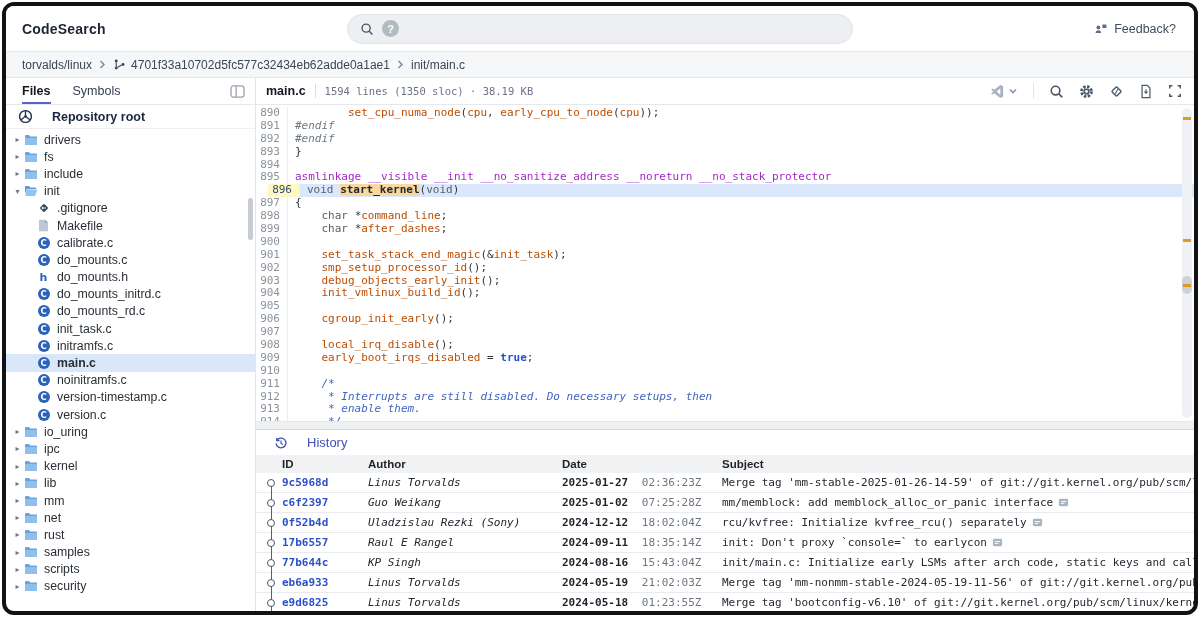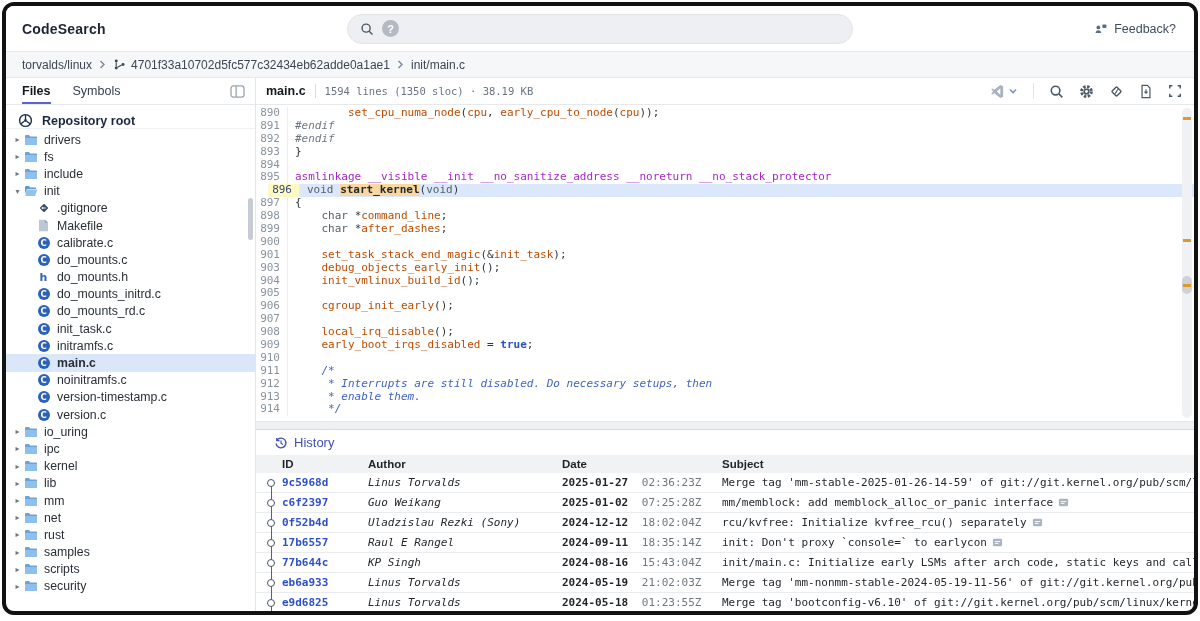--- a/index.html
+++ b/index.html
@@ -31,21 +31,21 @@
 
   
   .main{flex:1;display:flex;min-height:0;}
   .sidebar{width:250px;flex:0 0 250px;border-right:1px solid #e3e5e9;display:flex;flex-direction:column;position:relative;}
   .side-tabs{height:27px;flex:0 0 27px;border-bottom:1px solid #e6e8eb;display:flex;align-items:center;
     padding:0 10px 0 16px;gap:22px;font-size:12.5px;color:#374151;}
   .side-tab{height:100%;display:flex;align-items:center;position:relative;cursor:pointer;}
   .side-tab.active{font-weight:700;color:#14181f;}
   .side-tab.active::after{content:"";position:absolute;left:0;right:0;bottom:0;height:2px;background:#5b65c9;}
   .panel-toggle{margin-left:auto;display:flex;cursor:pointer;}
-  .repo-root{height:24px;flex:0 0 24px;display:flex;align-items:flex-end;gap:9px;padding-left:12px;
+  .repo-root{height:24px;flex:0 0 24px;display:flex;align-items:center;gap:19px;padding-left:12px;
     font-size:12.5px;font-weight:700;color:#1b2640;border-bottom:1px solid #f0f1f4;}
   .tree{flex:1;overflow:hidden;padding-top:2px;position:relative;}
   .tree-row{height:17.2px;display:flex;align-items:center;font-size:12.3px;color:#2a3038;cursor:pointer;white-space:nowrap;}
   .tree-row .arrow{width:11px;font-size:8px;color:#6e7782;text-align:center;flex:0 0 11px;}
   .tree-row .ti{width:15px;display:flex;justify-content:center;margin-right:6px;flex:0 0 15px;}
   .tree-row.lvl0{padding-left:6px;}
   .tree-row.lvl1{padding-left:30px;}
   .tree-row.sel{background:#d9e7f8;font-weight:700;}
   .c-badge{width:12px;height:12px;border-radius:50%;background:#2a63b8;color:#fff;font-size:8.5px;
     font-weight:700;display:flex;align-items:center;justify-content:center;font-family:"DejaVu Sans",sans-serif;}
@@ -78,21 +78,21 @@
   .tk-cm{color:#3e63c4;font-style:italic;}
   .tk-bo{color:#2453cc;font-weight:700;}
   .tk-ma{background:#f8d8a0;font-weight:700;color:#24292f;border-radius:2px;}
   .ruler{position:absolute;right:2px;top:3px;bottom:3px;width:10px;background:#f0f1f4;border-radius:5px;}
   .ruler .thumb{position:absolute;left:0;width:10px;top:168px;height:18px;background:#cdd2d9;border-radius:5px;}
   .ruler .mark{position:absolute;left:1px;width:8px;height:3px;background:#dd9a2b;}
   .hscroll{flex:0 0 8px;background:#eef0f2;border-top:1px solid #e6e8eb;}
 
   
   .history{flex:1;border-top:1px solid #d8dbe0;display:flex;flex-direction:column;min-height:0;}
-  .history-title{height:25px;flex:0 0 25px;display:flex;align-items:center;gap:6px;padding-left:18px;
+  .history-title{height:25px;flex:0 0 25px;display:flex;align-items:center;gap:19px;padding-left:18px;
     font-size:13px;color:#3f51b5;font-weight:500;}
   .history-body{flex:1;position:relative;overflow:hidden;}
   .graph-line{position:absolute;left:14.5px;top:28px;bottom:0;width:1.5px;background:#56626f;}
   .hist-grid{display:grid;grid-template-columns:22px 86px 194px 160px 1fr;align-items:center;padding-left:4px;}
   .hist-head{height:18px;background:#f0f2f4;font-size:11.5px;font-weight:700;color:#1f2328;}
   .hist-row{height:20px;border-bottom:1px solid #e9ebee;font-family:"DejaVu Sans Mono",monospace;font-size:11px;}
   .node{width:8px;height:8px;border:1.5px solid #4c5866;border-radius:50%;background:#fff;margin-left:7px;
     position:relative;z-index:1;}
   .cid{color:#2d50c8;font-weight:700;cursor:pointer;}
   .cauthor{font-style:italic;color:#24292f;}
@@ -498,20 +498,24 @@
               <span class="ln">899</span>
               <span class="lc"><span class="tk-pl">    </span><span class="tk-ty">char </span><span class="tk-pu">*</span><span class="tk-id">after_dashes</span><span class="tk-pu">;</span></span>
             </div>
             <div class="code-line">
               <span class="ln">900</span>
               <span class="lc"></span>
             </div>
             <div class="code-line">
               <span class="ln">901</span>
               <span class="lc"><span class="tk-pl">    </span><span class="tk-id">set_task_stack_end_magic</span><span class="tk-pu">(&amp;</span><span class="tk-id">init_task</span><span class="tk-pu">);</span></span>
+            </div>
+            <div class="code-line">
+              <span class="ln">902</span>
+              <span class="lc"><span class="tk-pl">    </span><span class="tk-id">smp_setup_processor_id</span><span class="tk-pu">();</span></span>
             </div>
             <div class="code-line">
               <span class="ln">903</span>
               <span class="lc"><span class="tk-pl">    </span><span class="tk-id">debug_objects_early_init</span><span class="tk-pu">();</span></span>
             </div>
             <div class="code-line">
               <span class="ln">904</span>
               <span class="lc"><span class="tk-pl">    </span><span class="tk-id">init_vmlinux_build_id</span><span class="tk-pu">();</span></span>
             </div>
             <div class="code-line">

